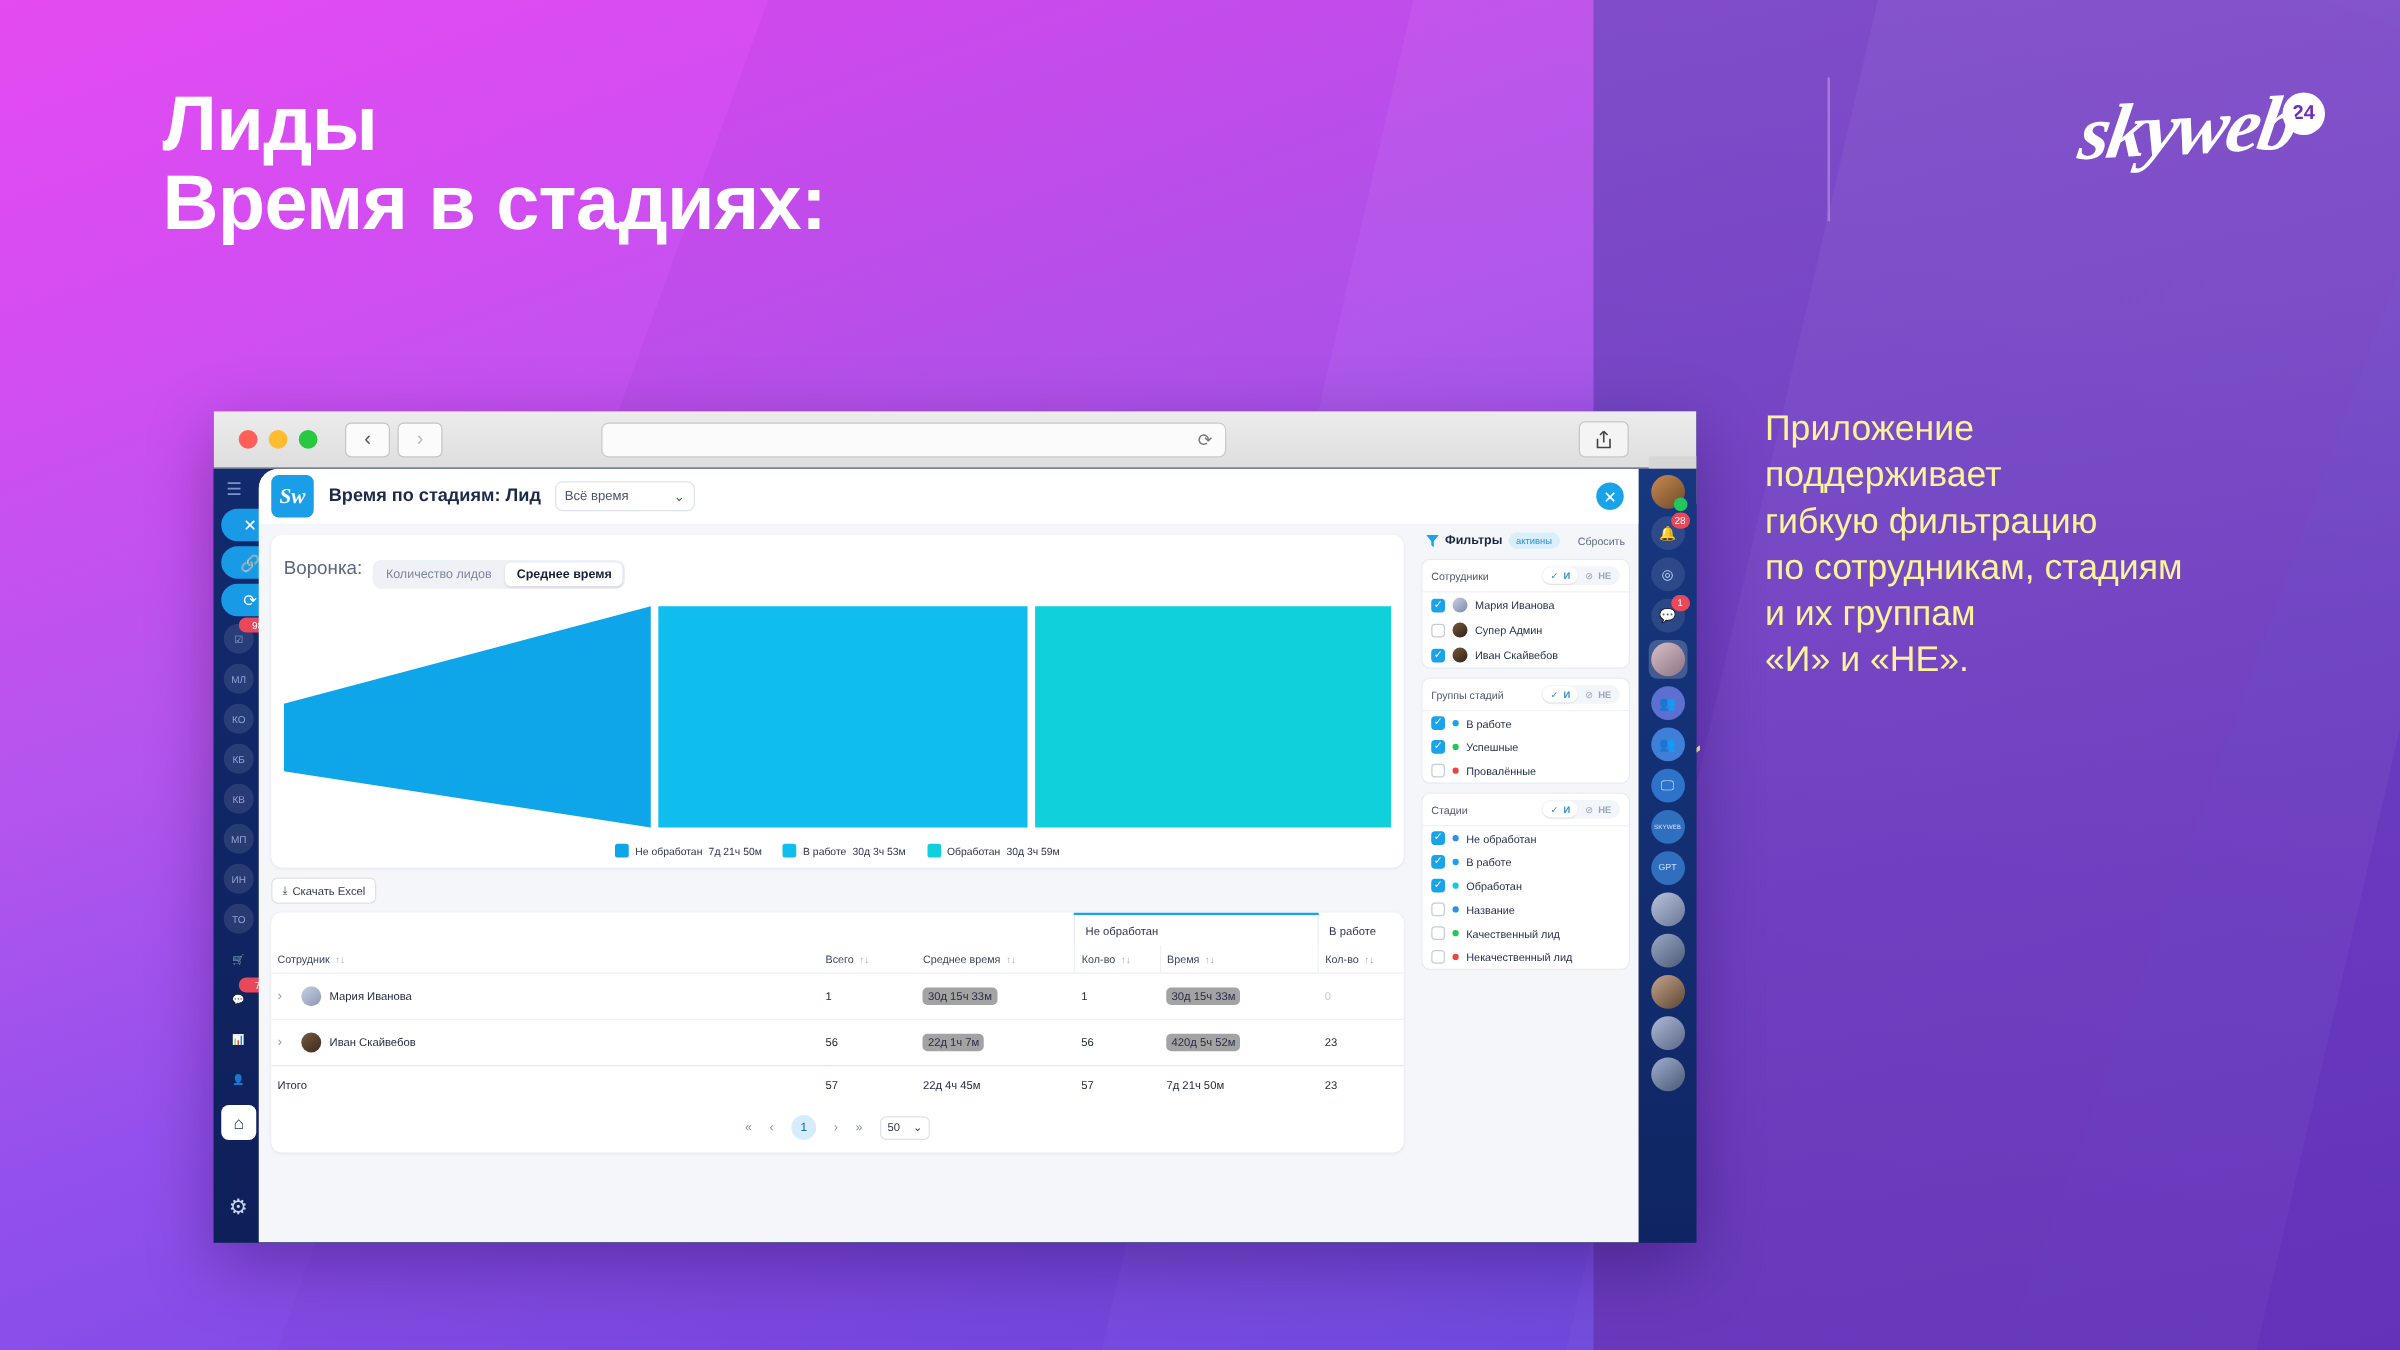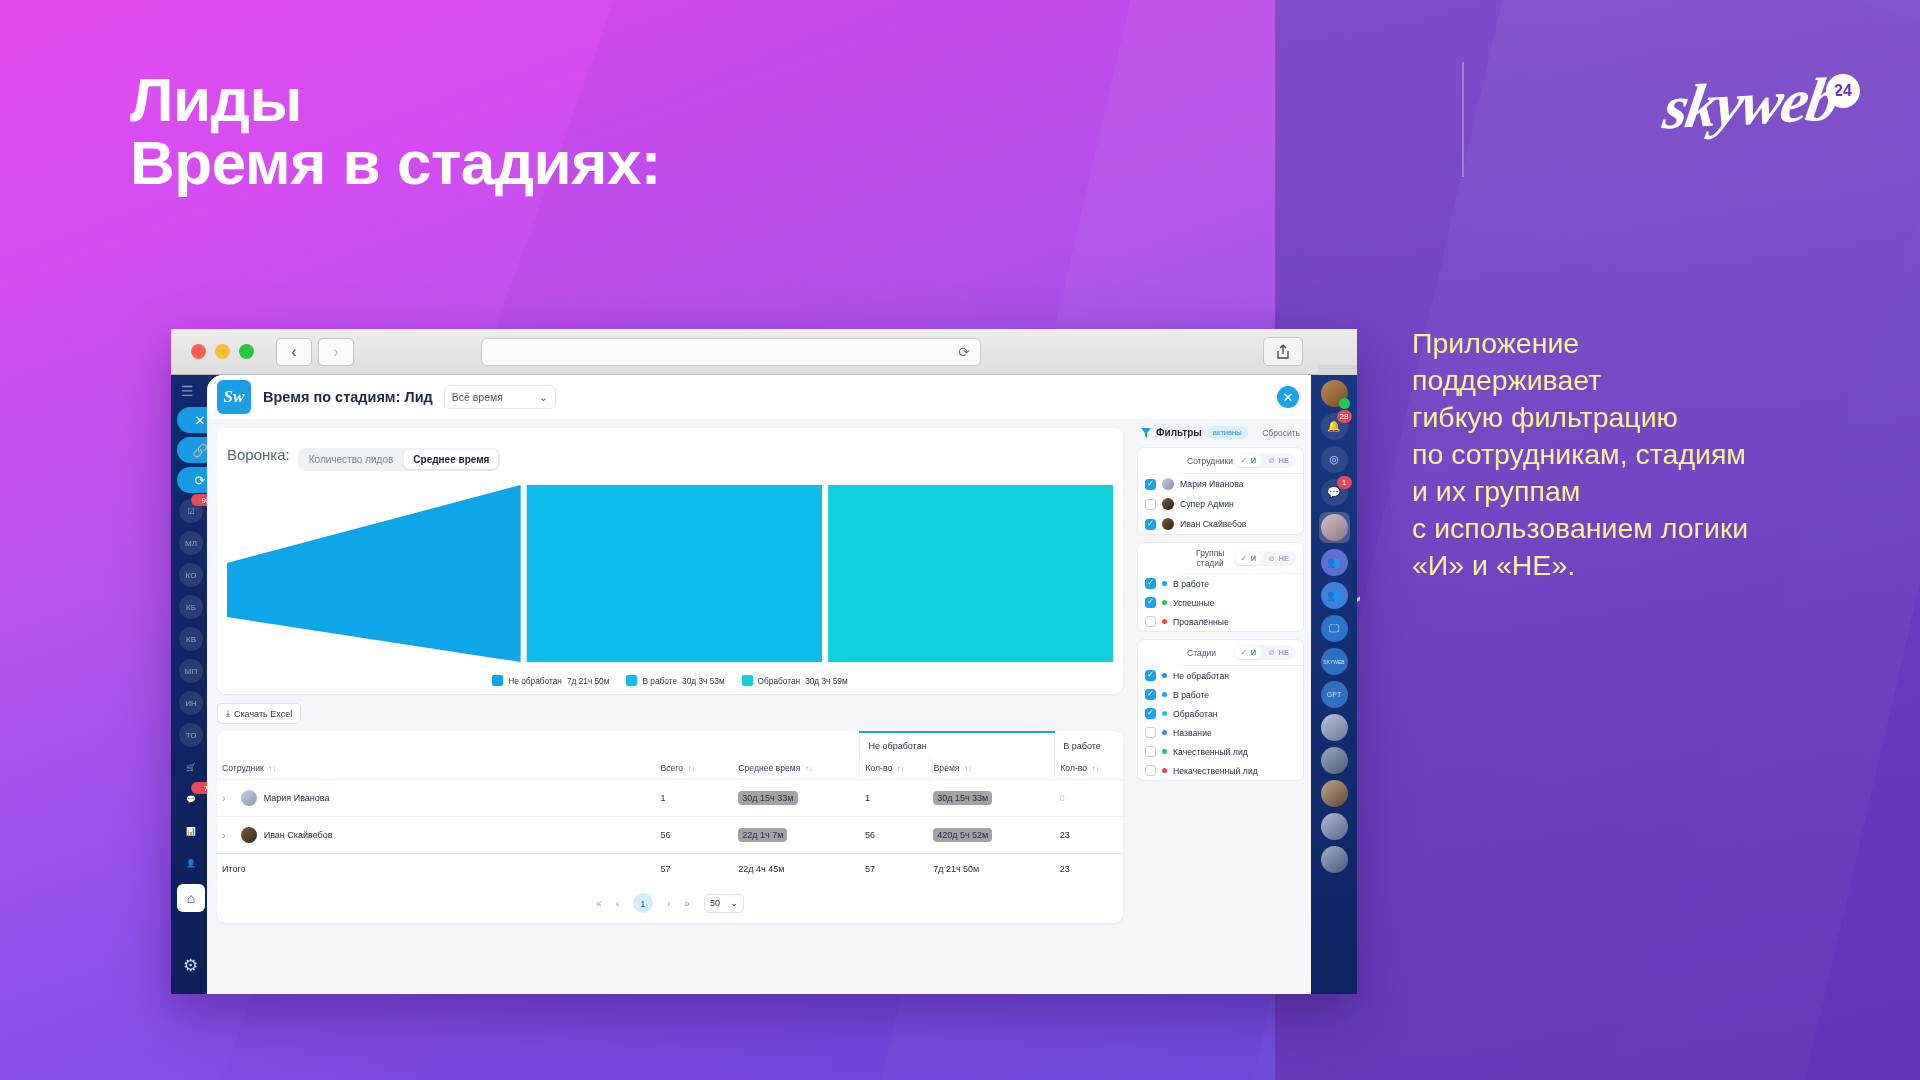--- a/index.html
+++ b/index.html
@@ -213,27 +213,27 @@
   .zero { color:#c4ccda; }
 
   .pager { display:flex; align-items:center; justify-content:center; gap:14px; padding:9px 0 10px 0; }
   .pg { font-size:10px; color:#8a96ad; }
   .pg-cur { width:20px; height:20px; border-radius:50%; background:#d7ecfa; color:#1565a8; font-size:9.5px;
            display:flex; align-items:center; justify-content:center; }
   .pg-sel { width:40px; height:19px; border:1px solid #dde2ea; border-radius:5px; display:flex;
             align-items:center; justify-content:space-between; padding:0 5px; font-size:9px; color:#2b3550; }
 
   
-  .filters { width:178px; flex:0 0 178px; padding:0 7px 0 4px;text-align:center; }
+  .filters { width:178px; flex:0 0 178px; padding:0 7px 0 4px; }
   .f-head { display:flex; align-items:center; gap:5px; padding:7px 4px 8px 4px; }
   .f-title { font-size:10px; font-weight:bold; color:#1b2540; }
   .f-pill { background:#d9effc; color:#2a8fd0; font-size:7.5px; border-radius:8px; padding:2px 6px; }
   .f-reset { margin-left:auto; font-size:8.5px; color:#5f6c85; }
   .f-group { background:#fff; border:1px solid #e7ebf2; border-radius:7px; margin-bottom:7px; overflow:hidden; }
-  .f-grp-head { display:flex; align-items:center; padding:5px 7px; border-bottom:1px solid #eef1f6;margin-left:42px; }
+  .f-grp-head { display:flex; align-items:center; padding:5px 7px; border-bottom:1px solid #eef1f6; }
   .f-grp-name { font-size:8.5px; color:#4c5871; }
   .f-toggle { margin-left:auto; display:flex; background:#f2f5f9; border-radius:8px; padding:1px; }
   .f-tg { font-size:7.5px; padding:2px 6px; border-radius:7px; color:#9aa6bd; display:flex; align-items:center; gap:2px; }
   .f-tg.on { background:#fff; color:#2e8fd5; box-shadow:0 1px 1px rgba(0,0,0,.08); }
   .f-row { display:flex; align-items:center; gap:6px; padding:4px 7px; }
   .cbx { width:11px; height:11px; border-radius:3px; border:1.2px solid #c4cddb; background:#fff; flex:0 0 auto; }
   .cbx.on { background:#19a3ea; border-color:#19a3ea; position:relative; }
   .cbx.on:after { content:"✓"; position:absolute; left:1px; top:-2px; color:#fff; font-size:8.5px; }
   .f-ava { width:12px; height:12px; border-radius:50%; background:linear-gradient(140deg,#c8d0e4,#7e8aa8); flex:0 0 auto; }
   .f-ava.b { background:linear-gradient(140deg,#7a5a40,#2e2114); }
@@ -261,21 +261,20 @@
   <div class="logo-text">skyweb</div>
   <div class="logo-badge">24</div>
 </div>
 
 <div class="right-text">
   <div>Приложение</div>
   <div>поддерживает</div>
   <div>гибкую фильтрацию</div>
   <div>по сотрудникам, стадиям</div>
   <div>и их группам</div>
-  <div>с использованием логики</div>
   <div>«И» и «НЕ».</div>
 </div>
 
 <svg class="pointer" viewBox="0 0 260 230">
   <path d="M 365 15 C 250 90, 175 150, 70 167" fill="none" stroke="#FAF39A" stroke-width="3" transform="translate(-100,0)"></path>
   <path d="M 265 15 C 150 90, 75 150, -30 167" fill="none" stroke="#FAF39A" stroke-width="3"></path>
   <circle cx="268" cy="13" r="5" fill="#FAF39A"></circle>
   <circle cx="-28" cy="167" r="5" fill="#FAF39A"></circle>
 </svg>
 

